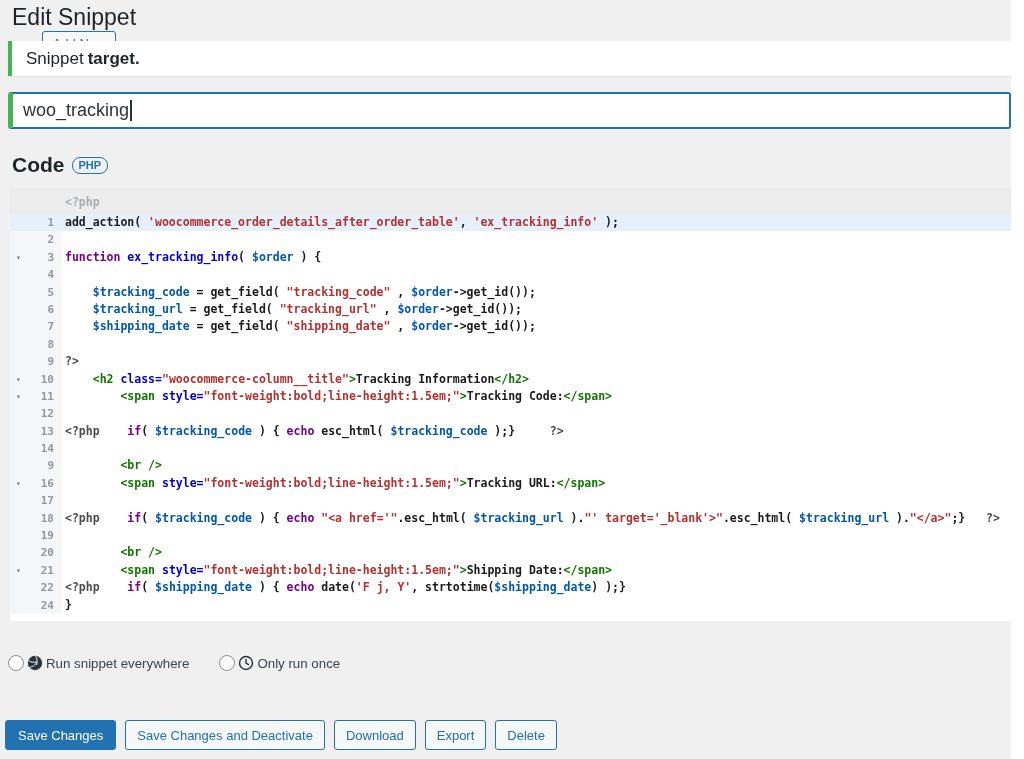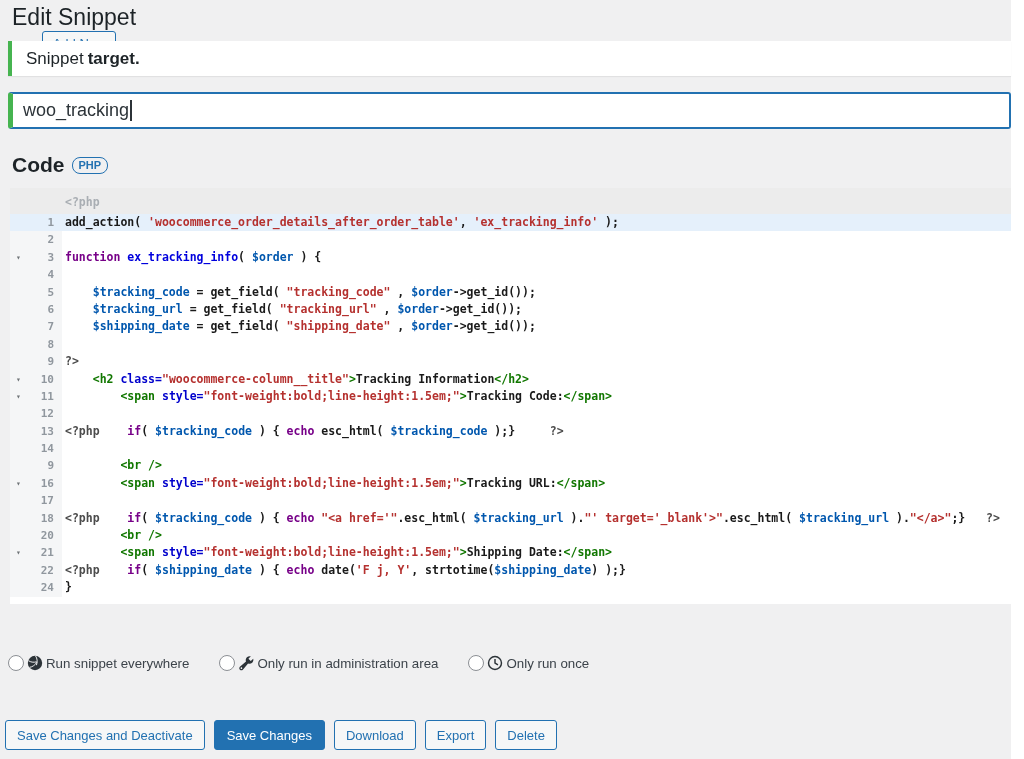--- a/index.html
+++ b/index.html
@@ -233,20 +233,27 @@
         <span class="lnum">17</span>
       </div>
       <div class="lcode"></div>
     </div>
     <div class="row">
       <div class="gut">
         <span class="fold"></span>
         <span class="lnum">18</span>
       </div>
       <div class="lcode"><span class="tok-m">&lt;?php</span><span class="tok-p">    </span><span class="tok-k">if</span><span class="tok-p">( </span><span class="tok-v">$tracking_code</span><span class="tok-p"> ) { </span><span class="tok-k">echo</span><span class="tok-p"> </span><span class="tok-s">"&lt;a href='"</span><span class="tok-p">.esc_html( </span><span class="tok-v">$tracking_url</span><span class="tok-p"> ).</span><span class="tok-s">"' target='_blank'&gt;"</span><span class="tok-p">.esc_html( </span><span class="tok-v">$tracking_url</span><span class="tok-p"> ).</span><span class="tok-s">"&lt;/a&gt;"</span><span class="tok-p">;}   </span><span class="tok-m">?&gt;</span></div>
+    </div>
+    <div class="row">
+      <div class="gut">
+        <span class="fold"></span>
+        <span class="lnum">19</span>
+      </div>
+      <div class="lcode"></div>
     </div>
     <div class="row">
       <div class="gut">
         <span class="fold"></span>
         <span class="lnum">20</span>
       </div>
       <div class="lcode"><span class="tok-p">        </span><span class="tok-t">&lt;br /&gt;</span></div>
     </div>
     <div class="row">
       <div class="gut">
@@ -283,38 +290,27 @@
         </svg>
       </span>
       <span class="scope-label">Run snippet everywhere</span>
     </label>
     <label class="scope-item">
       <span class="radio">
         <span class="dot"></span>
       </span>
       <span class="scope-icon">
         <svg viewBox="0 0 20 20" width="18" height="18">
-          <path fill="#2c3338" d="M16.9 9.6c-1.2 1.2-3 1.6-4.6 1l-5.8 6.8c-.9.9-2.4.9-3.3 0-.9-.9-.9-2.4 0-3.3L10 8.3c-.6-1.6-.2-3.4 1-4.6 1.2-1.2 2.9-1.6 4.4-1.1l-2.7 2.7 2.6 2.6 2.7-2.7c.5 1.5.1 3.2-1.1 4.4zM4.2 16.3c.4.4 1 .4 1.4 0 .4-.4.4-1 0-1.4-.4-.4-1-.4-1.4 0-.4.4-.4 1 0 1.4z"></path>
-        </svg>
-      </span>
-      <span class="scope-label">Only run in administration area</span>
-    </label>
-    <label class="scope-item">
-      <span class="radio">
-        <span class="dot"></span>
-      </span>
-      <span class="scope-icon">
-        <svg viewBox="0 0 20 20" width="18" height="18">
           <circle cx="10" cy="10" r="7.2" fill="none" stroke="#2c3338" stroke-width="1.6"></circle>
           <path d="M10 5.6V10l3.3 2" fill="none" stroke="#2c3338" stroke-width="1.6"></path>
         </svg>
       </span>
       <span class="scope-label">Only run once</span>
     </label>
   </div>
 
 <div class="actions-row" id="actions-row">
+    <button class="btn primary">Save Changes</button>
     <button class="btn">Save Changes and Deactivate</button>
-    <button class="btn primary">Save Changes</button>
     <button class="btn">Download</button>
     <button class="btn">Export</button>
     <button class="btn">Delete</button>
   </div>
 
 </body></html>

